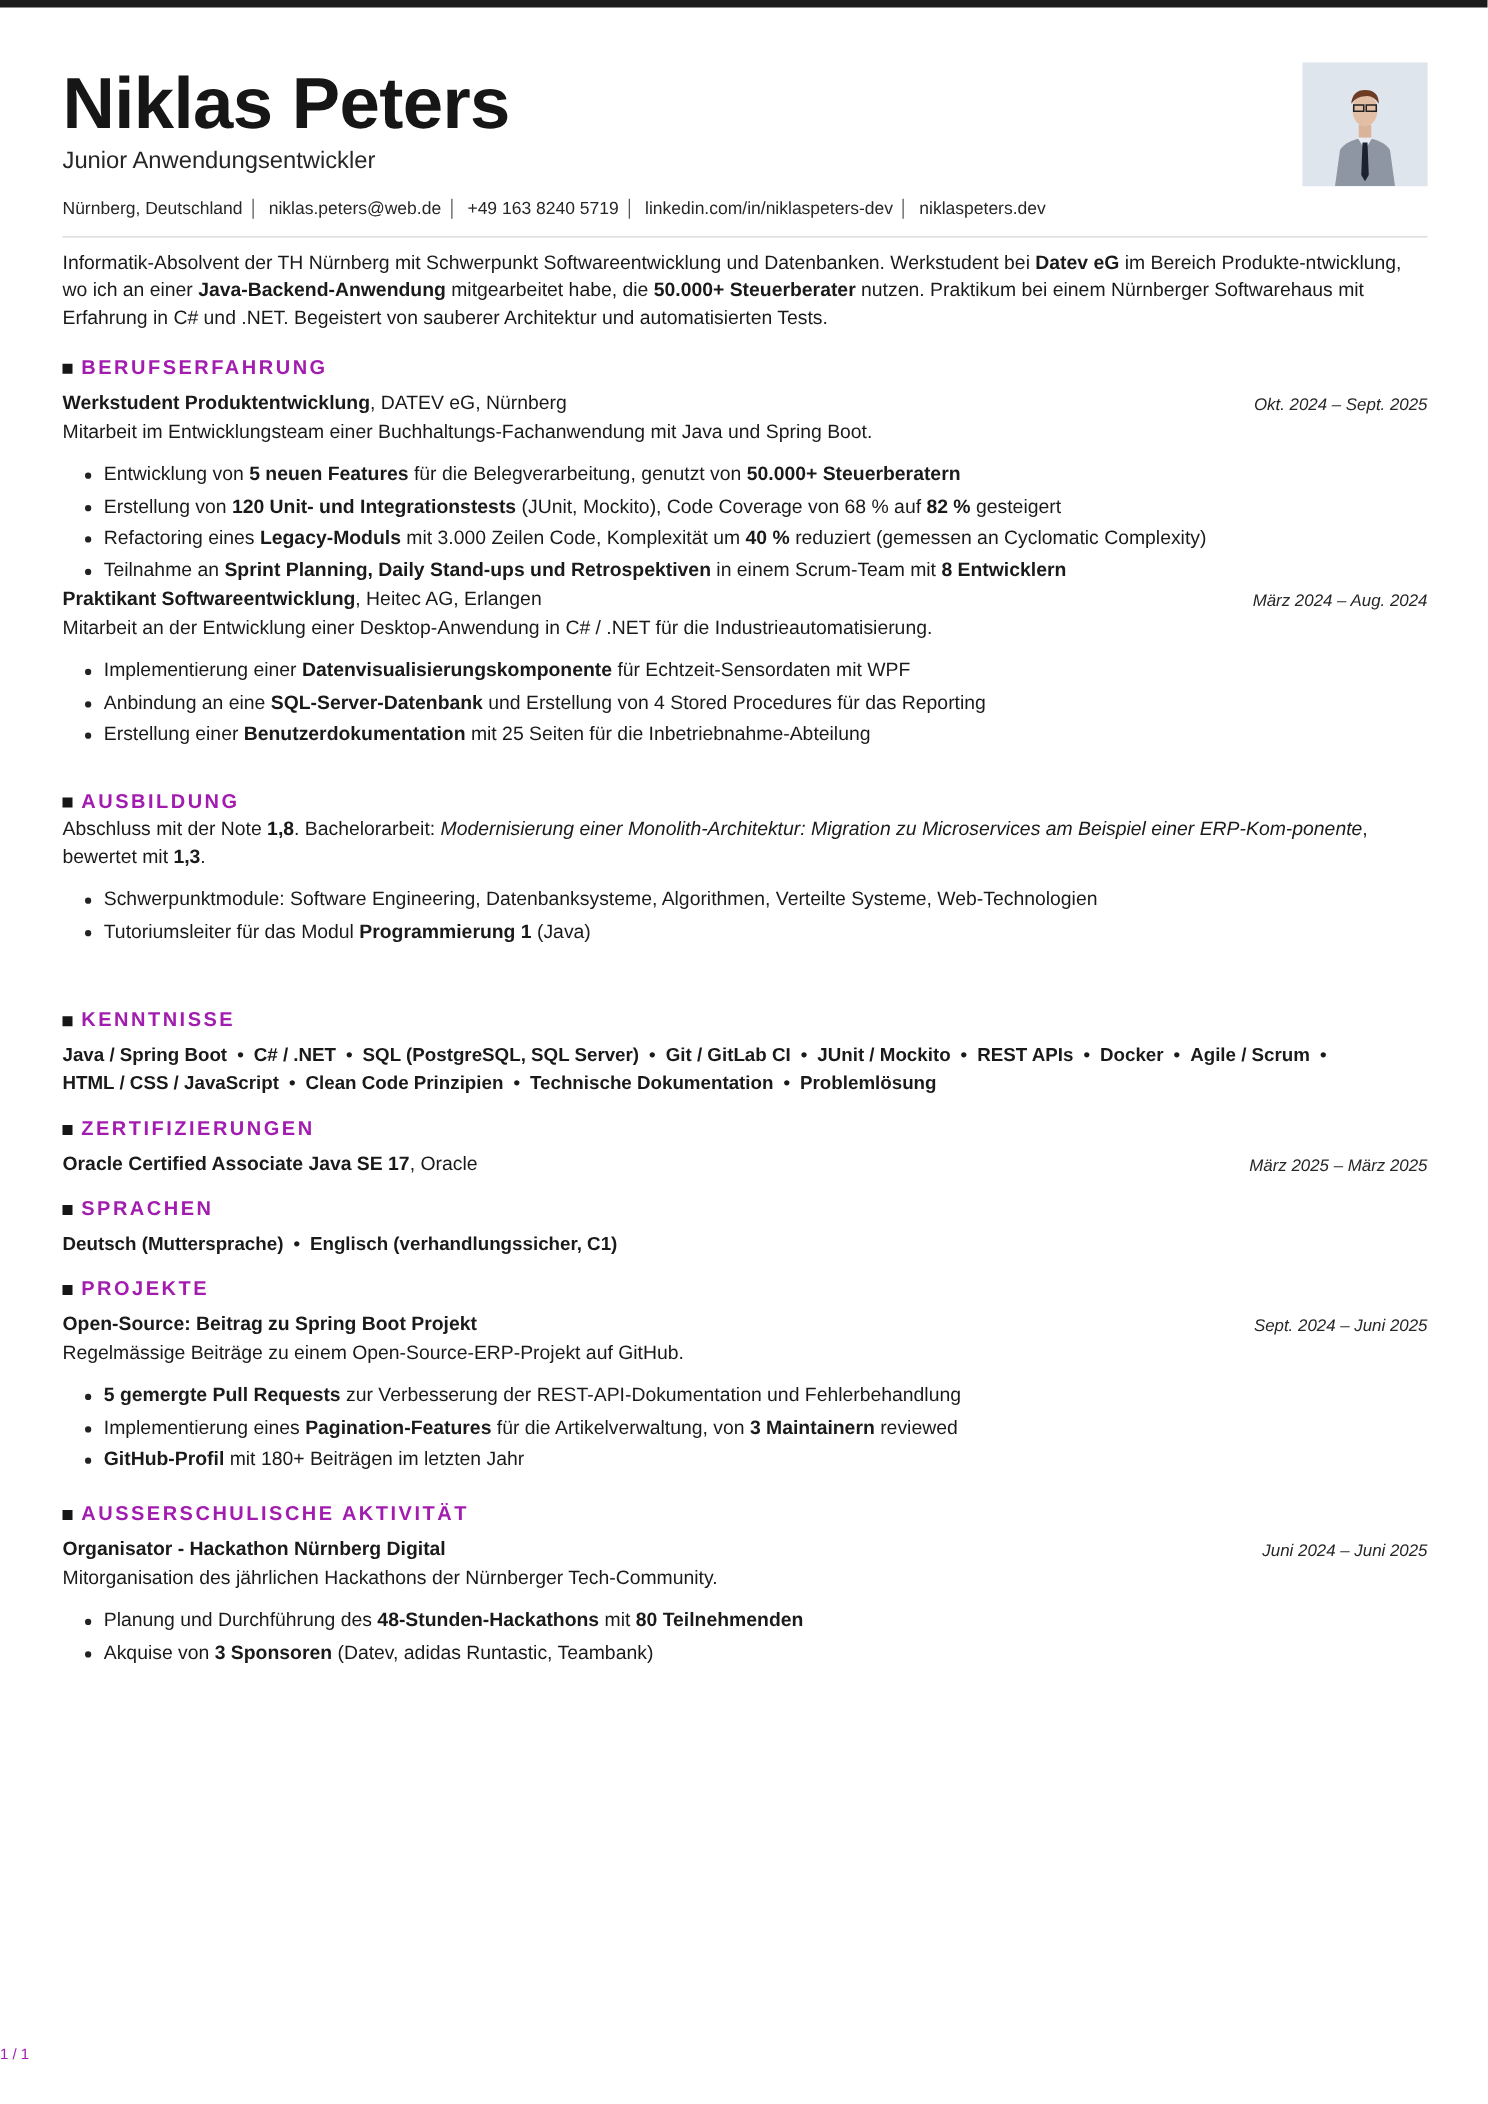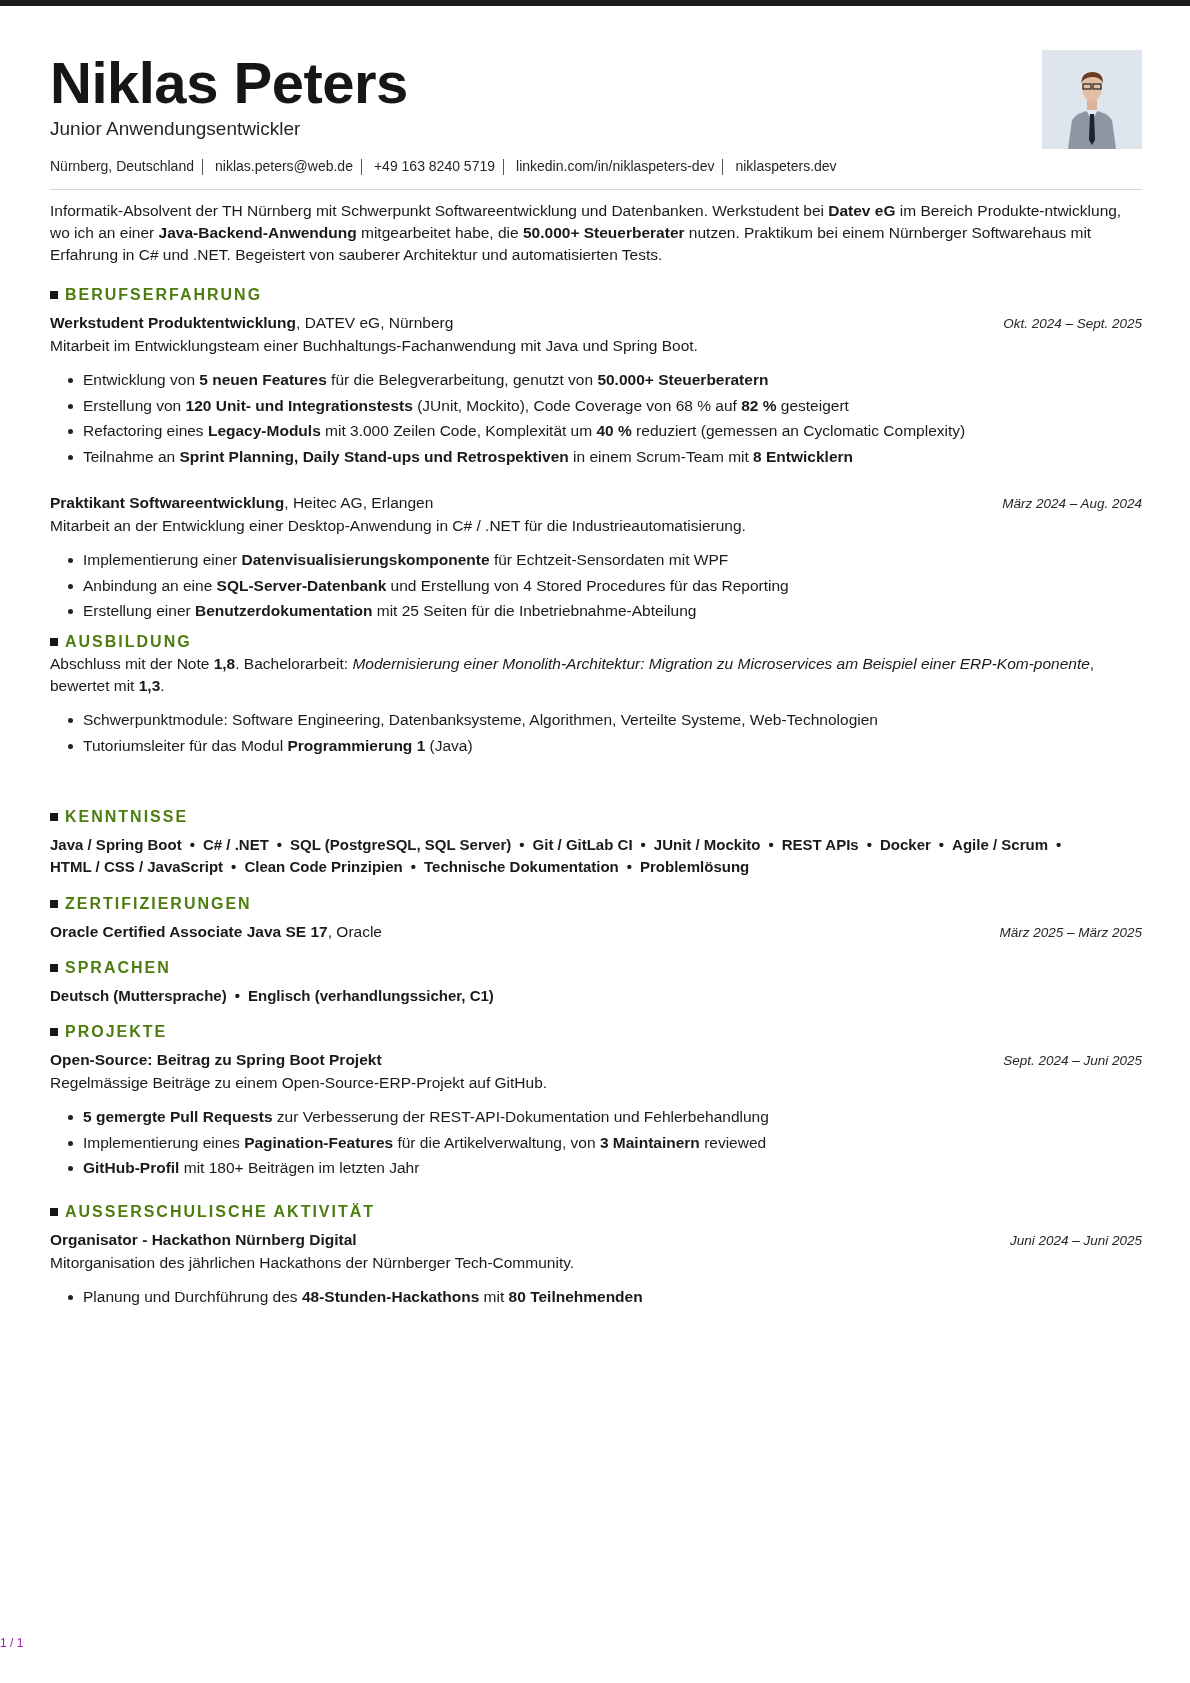--- a/index.html
+++ b/index.html
@@ -11,21 +11,21 @@
     .name { position: absolute; left: 0; top: 50px; font-size: 58px; font-weight: 700; letter-spacing: -0.5px; color: #161616; line-height: 66px; }
     .jobtitle { position: absolute; left: 0; top: 118px; font-size: 19px; color: #262626; }
     .contact { position: absolute; left: 0; top: 158px; font-size: 14px; color: #262626; display: flex; white-space: nowrap; }
     .contact span.item { display: inline-block; }
     .contact span.sep { display: inline-block; width: 1px; height: 16px; background: #555; margin: 1px 12px 0 8px; }
     .photo { position: absolute; left: 992px; top: 50px; width: 100px; height: 99px; background: #dde3ea; overflow: hidden; }
     .rule { position: absolute; left: 0; top: 189px; width: 1092px; height: 1px; background: #d6d6d6; }
     .summary { position: absolute; top: 200px; left: 0; width: 1092px; font-size: 15.5px; line-height: 22px; color: #1a1a1a; }
     b { font-weight: 700; }
     .sec { position: absolute; left: 0; width: 1092px; }
-    .sec-title { font-size: 16px; font-weight: 700; letter-spacing: 2px; color: #4d7c0f; display: flex; align-items: center; height: 22px; }
+    .sec-title { font-size: 16px; font-weight: 700; letter-spacing: 2px; color: #a21caf; display: flex; align-items: center; height: 22px; }
     .sec-title .sq { display: inline-block; width: 8px; height: 8px; background: #161616; margin-right: 7px; }
     .entry-head { display: flex; justify-content: space-between; font-size: 15.5px; line-height: 22px; margin-top: 6px; }
     .entry-head .date { font-style: italic; font-size: 13.5px; color: #262626; padding-top: 1px; }
     .desc { font-size: 15.5px; line-height: 22px; }
     ul.bullets { list-style: none; margin-top: 10px; }
     ul.bullets li { font-size: 15.5px; line-height: 25.5px; padding-left: 33px; position: relative; }
     ul.bullets li::before { content: ""; position: absolute; left: 18px; top: 11px; width: 5px; height: 5px; border-radius: 50%; background: #222; }
     .inline-list { font-size: 15px; line-height: 22px; margin-top: 6px; font-weight: bold; }
     .dot { display: inline-block; margin: 0 8px; }
     .pager { position: absolute; top: 1636px; left: 0; width: 1190px; text-align: left; font-size: 12px; color: #a21caf; }
@@ -79,21 +79,21 @@
       <span><b>Werkstudent Produktentwicklung</b><span>, DATEV eG, Nürnberg</span></span>
       <span class="date">Okt. 2024 – Sept. 2025</span>
     </div>
     <div class="desc">Mitarbeit im Entwicklungsteam einer Buchhaltungs-Fachanwendung mit Java und Spring Boot.</div>
     <ul class="bullets">
       <li><span>Entwicklung von </span><b>5 neuen Features</b><span> für die Belegverarbeitung, genutzt von </span><b>50.000+ Steuerberatern</b><span></span></li>
       <li><span>Erstellung von </span><b>120 Unit- und Integrationstests</b><span> (JUnit, Mockito), Code Coverage von 68 % auf </span><b>82 %</b><span> gesteigert</span></li>
       <li><span>Refactoring eines </span><b>Legacy-Moduls</b><span> mit 3.000 Zeilen Code, Komplexität um </span><b>40 %</b><span> reduziert (gemessen an Cyclomatic Complexity)</span></li>
       <li><span>Teilnahme an </span><b>Sprint Planning, Daily Stand-ups und Retrospektiven</b><span> in einem Scrum-Team mit </span><b>8 Entwicklern</b><span></span></li>
     </ul>
-    <div class="entry-head" style="margin-top:23px;">
+    <div class="entry-head" style="margin-top:0;">
       <span><b>Praktikant Softwareentwicklung</b><span>, Heitec AG, Erlangen</span></span>
       <span class="date">März 2024 – Aug. 2024</span>
     </div>
     <div class="desc">Mitarbeit an der Entwicklung einer Desktop-Anwendung in C# / .NET für die Industrieautomatisierung.</div>
     <ul class="bullets">
       <li><span>Implementierung einer </span><b>Datenvisualisierungskomponente</b><span> für Echtzeit-Sensordaten mit WPF</span></li>
       <li><span>Anbindung an eine </span><b>SQL-Server-Datenbank</b><span> und Erstellung von 4 Stored Procedures für das Reporting</span></li>
       <li><span>Erstellung einer </span><b>Benutzerdokumentation</b><span> mit 25 Seiten für die Inbetriebnahme-Abteilung</span></li>
     </ul>
   </div>
@@ -163,17 +163,18 @@
         <span class="sq"></span>
         <span>AUSSERSCHULISCHE AKTIVITÄT</span>
       </div>
     <div class="entry-head">
       <b>Organisator - Hackathon Nürnberg Digital</b>
       <span class="date">Juni 2024 – Juni 2025</span>
     </div>
     <div class="desc">Mitorganisation des jährlichen Hackathons der Nürnberger Tech-Community.</div>
     <ul class="bullets">
       <li><span>Planung und Durchführung des </span><b>48-Stunden-Hackathons</b><span> mit </span><b>80 Teilnehmenden</b></li>
+      <li><span>Akquise von </span><b>3 Sponsoren</b><span> (Datev, adidas Runtastic, Teambank)</span></li>
     </ul>
   </div>
 </div>
 
 <div class="pager">1 / 1</div>
 
 </body></html>

